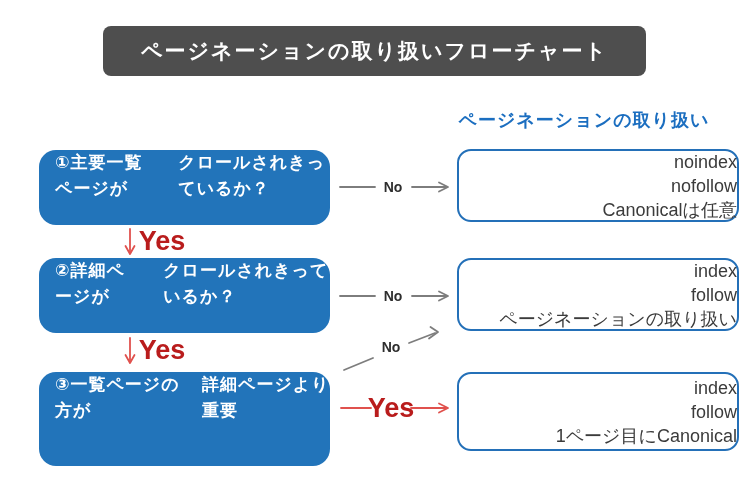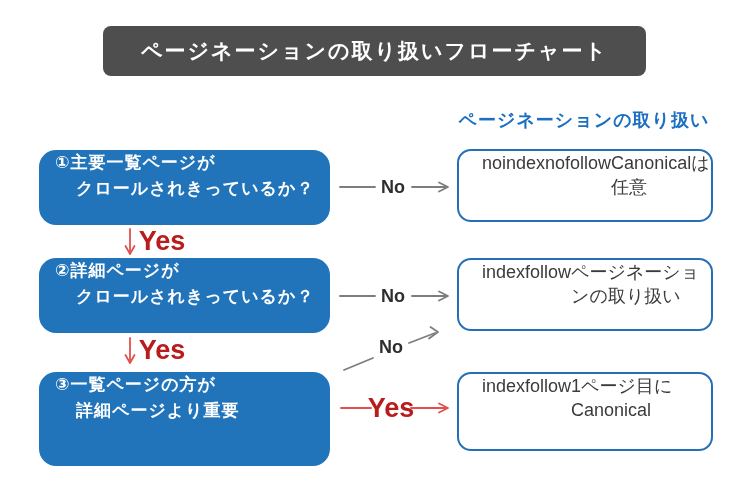--- a/index.html
+++ b/index.html
@@ -38,42 +38,43 @@
     position: absolute;
     left: 39px;
     width: 291px;
     background: #2274ba;
     border-radius: 17px;
     color: #ffffff;
     font-size: 17px;
     font-weight: bold;
     letter-spacing: 1px;
     line-height: 26px;
-    display: flex; flex-direction: column; justify-content: flex-start;
+    display: flex; flex-direction: row; justify-content: center;
     padding-left: 16px;
     box-sizing: border-box;
   }
   .qbox .line2 { margin-left: 21px; }
   .q1 { top: 150px; height: 75px; }
   .q2 { top: 258px; height: 75px; }
   .q3 { top: 372px; height: 94px; }
   .obox {
     position: absolute;
     left: 457px;
-    width: 256px;
+    width: 282px;
     background: #ffffff;
     border: 2px solid #2470b8;
     border-radius: 14px;
     color: #3b3b3b;
     font-size: 18px;
     font-weight: 500;
     line-height: 24px;
-    display: flex; flex-direction: row; justify-content: center;
+    display: flex; flex-direction: column; justify-content: center;
     padding-left: 23px;
     box-sizing: border-box;
+    text-align: right;
   }
   .o1 { top: 149px; height: 73px; }
   .o2 { top: 258px; height: 73px; }
   .o3 { top: 372px; height: 79px; }
   .arrows {
     position: absolute;
     left: 0; top: 0;
     width: 750px; height: 480px;
     pointer-events: none;
   }
@@ -85,21 +86,21 @@
   }
   .gray-stroke { stroke: #7d7d7d; }
   .red-stroke { stroke: #e0514d; }
   .lbl {
     position: absolute;
     transform: translate(-50%, -50%);
     white-space: nowrap;
   }
   .lbl-no {
     color: #2e2e2e;
-    font-size: 18px;
+    font-size: 14px;
     font-weight: bold;
   }
   .lbl-yes {
     color: #b91c1c;
     font-size: 27px;
     font-weight: bold;
   }
 </style>
 </head>
 <body>

